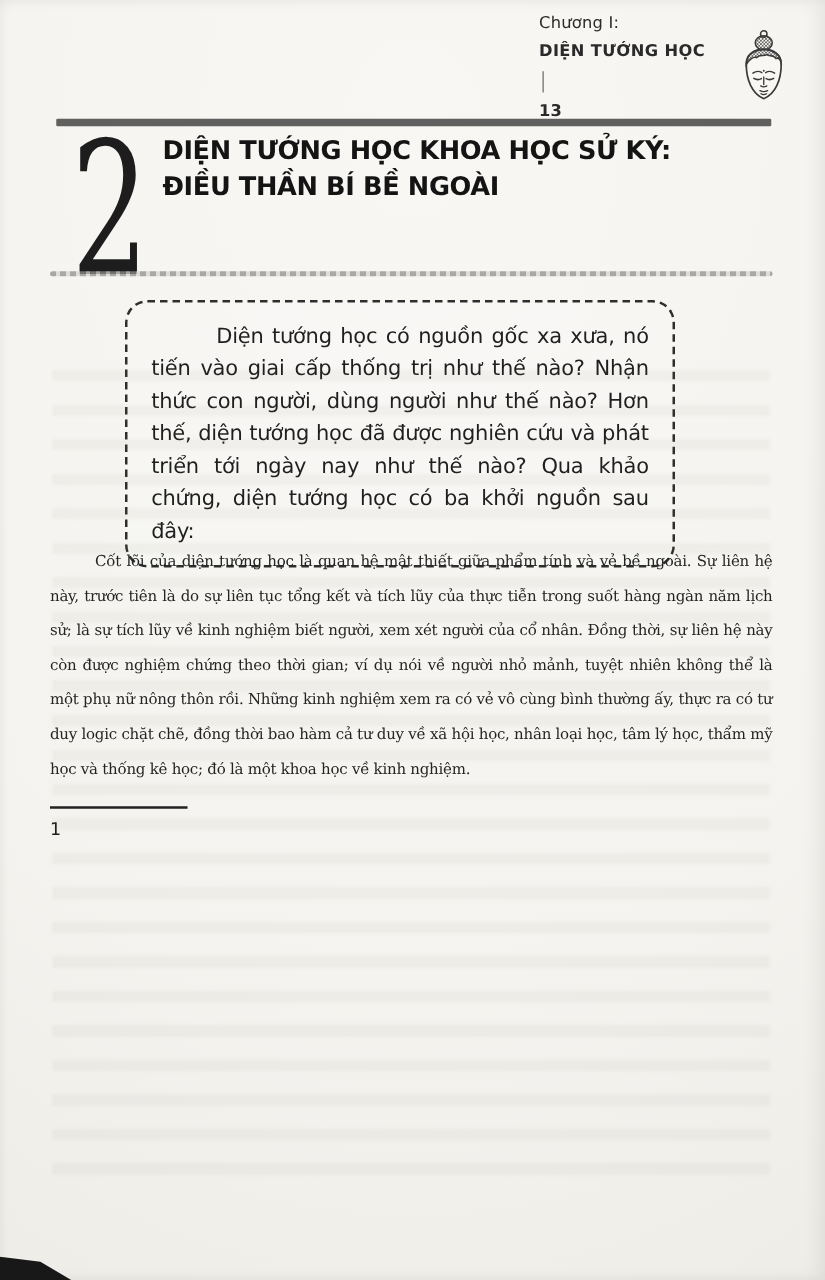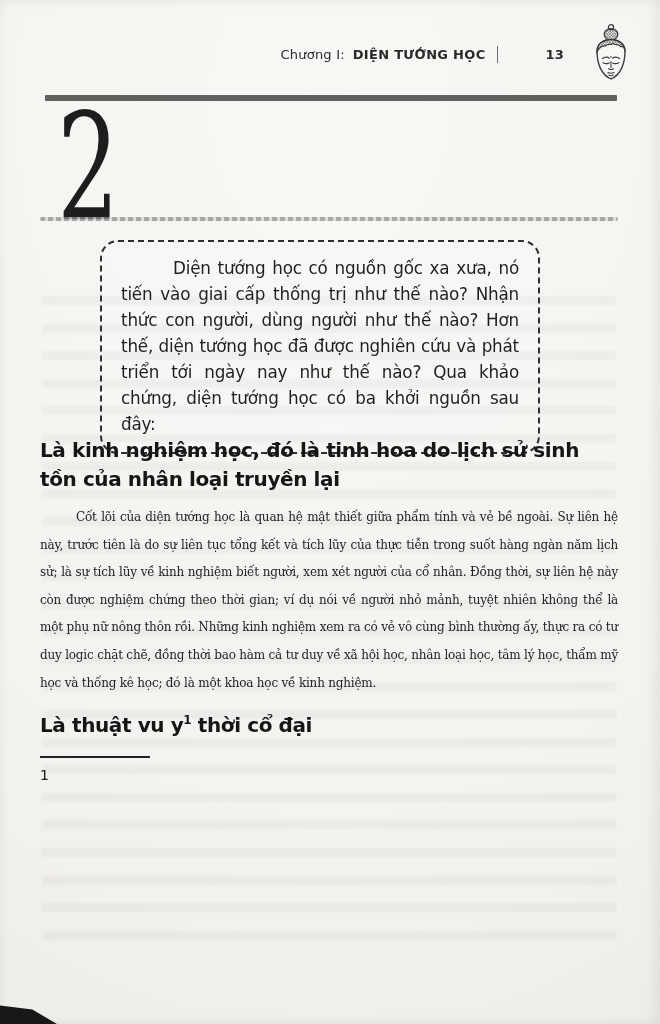--- a/index.html
+++ b/index.html
@@ -11,28 +11,28 @@
     box-shadow:inset -6px 0 14px rgba(0,0,0,0.06), inset 3px 0 8px rgba(0,0,0,0.03);
     font-family:"DejaVu Serif", serif;
     color:#232323;
   }
   
   .running-head{
     position:absolute;top:22px;right:26px;height:64px;
     display:flex;align-items:center;gap:24px;
   }
   .rh-text{
-    display:flex;align-items:center;gap:8px;
+    display:flex;align-items:flex-start;gap:8px;
     font-family:"DejaVu Sans", sans-serif;font-size:13px;color:#2a2a2a;
-    letter-spacing:.2px;white-space:nowrap;
+    letter-spacing:.2px;white-space:nowrap;flex-direction:column;
   }
   .rh-label{font-weight:400;}
   .rh-bold{font-weight:700;letter-spacing:.3px;}
   .rh-sep{width:1px;height:17px;background:#6d6d6d;margin:0 3px;}
-  .rh-num{font-weight:700;margin-left:37px;}
+  .rh-num{font-weight:700;}
   .buddha-wrap{width:46px;height:62px;}
   
   .chapter-top-bar{
     position:absolute;left:45px;top:95px;width:572px;height:6px;
     background:#454545;border-radius:1px;opacity:.85;
   }
   .chapter-number{
     position:absolute;left:57px;top:94px;
     font-family:"DejaVu Serif", serif;font-weight:400;
     font-size:148px;line-height:1;color:#1d1d1d;
@@ -142,36 +142,34 @@
 
         <path class="ln" d="M26 65.5 Q30 67.5 34 65.5" stroke-width="1.5"></path>
         <path class="ln" d="M27 68.8 Q30 70.6 33 68.8" stroke-width="1.4"></path>
       </svg>
     </div>
   </div>
 
   <div class="chapter-top-bar"></div>
   <div class="chapter-number">2</div>
   <div class="chapter-title">
+    <div>DIỆN TƯỚNG HỌC KHOA HỌC SỬ KÝ:</div>
+    <div>ĐIỀU THẦN BÍ BỀ NGOÀI</div>
   </div>
   <div class="chapter-rule"></div>
 
   <div class="intro-box">
     <p>Diện tướng học có nguồn gốc xa xưa, nó tiến vào giai cấp thống trị như thế nào? Nhận thức con người, dùng người như thế nào? Hơn thế, diện tướng học đã được nghiên cứu và phát triển tới ngày nay như thế nào? Qua khảo chứng, diện tướng học có ba khởi nguồn sau đây:</p>
   </div>
 
   <div class="ghost-lines"></div>
 
   <div class="main-body">
-    <h2 class="body-heading">Là kinh nghiệm học, đó là tinh hoa do lịch sử sinh tồn của nhân loại truyền lại</h2>
     <p class="body-para">Cốt lõi của diện tướng học là quan hệ mật thiết giữa phẩm tính và vẻ bề ngoài. Sự liên hệ này, trước tiên là do sự liên tục tổng kết và tích lũy của thực tiễn trong suốt hàng ngàn năm lịch sử; là sự tích lũy về kinh nghiệm biết người, xem xét người của cổ nhân. Đồng thời, sự liên hệ này còn được nghiệm chứng theo thời gian; ví dụ nói về người nhỏ mảnh, tuyệt nhiên không thể là một phụ nữ nông thôn rồi. Những kinh nghiệm xem ra có vẻ vô cùng bình thường ấy, thực ra có tư duy logic chặt chẽ, đồng thời bao hàm cả tư duy về xã hội học, nhân loại học, tâm lý học, thẩm mỹ học và thống kê học; đó là một khoa học về kinh nghiệm.</p>
 
-    <h2 class="body-heading second">
-      <span>Là thuật vu y</span><sup>1</sup><span> thời cổ đại</span>
-    </h2>
 
     <div class="footnote-rule"></div>
     <div class="footnote">
       <span class="fn-num">1</span>
     </div>
   </div>
 
   <div class="corner-smudge"></div>
 
 </div>

